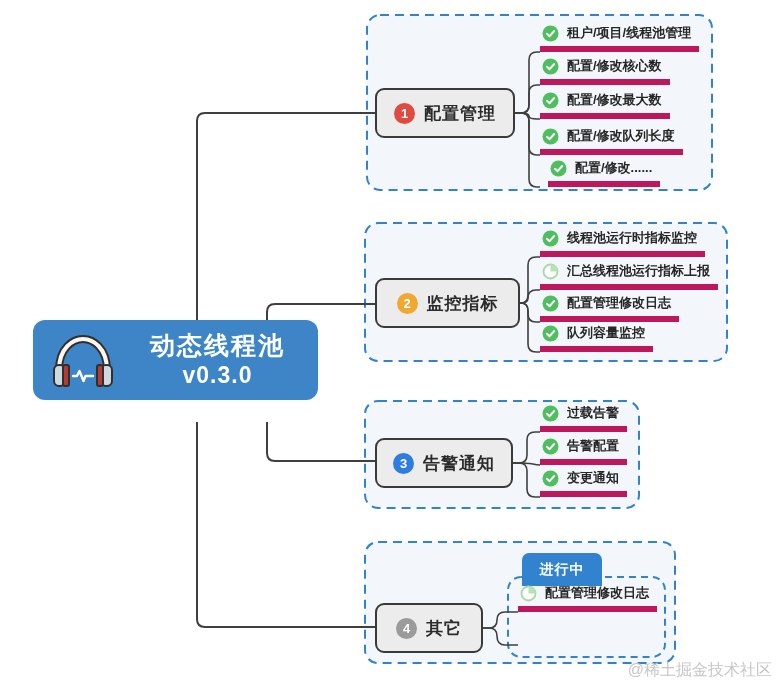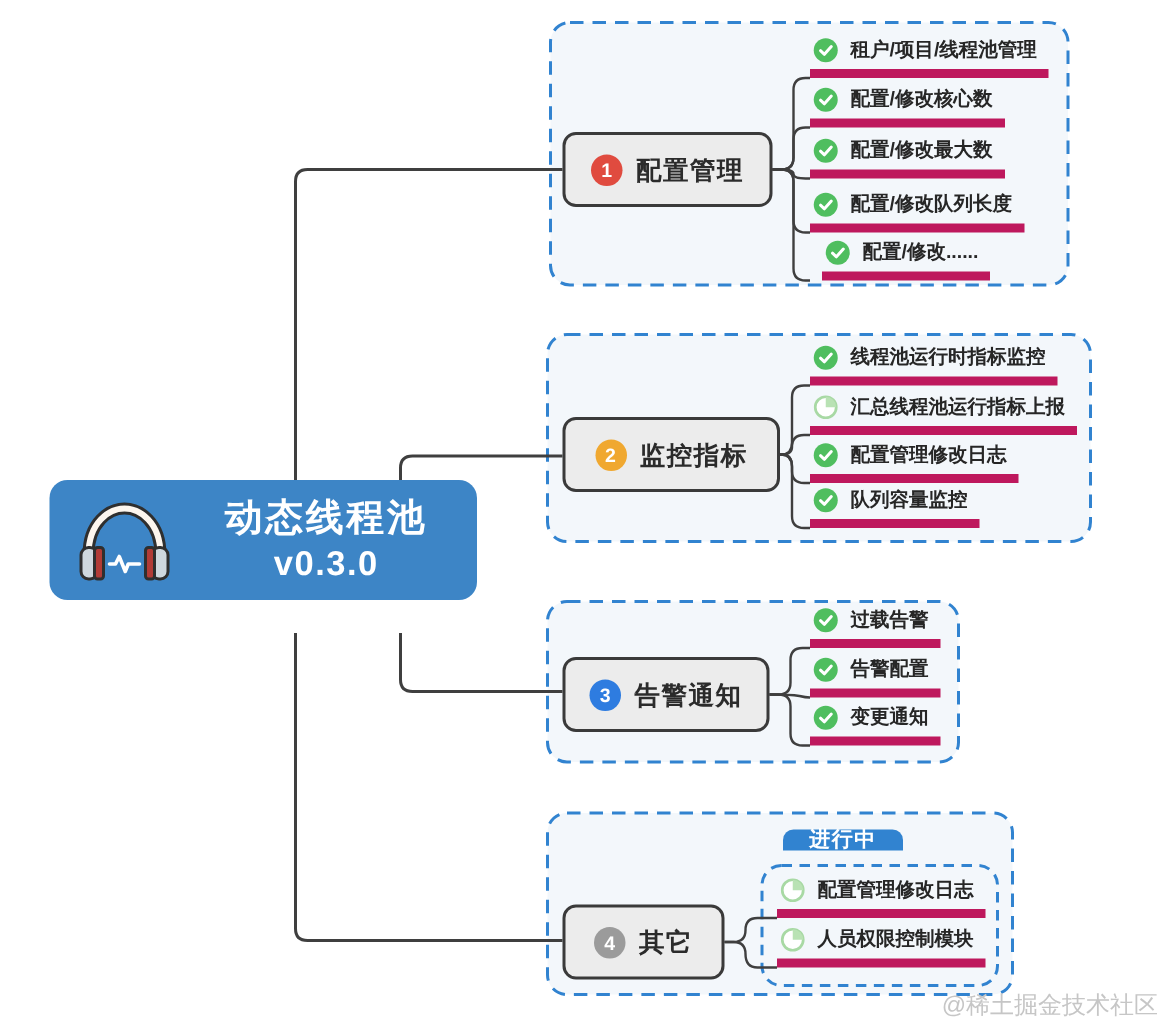--- a/index.html
+++ b/index.html
@@ -22,21 +22,21 @@
          font-weight:bold;display:flex;align-items:center;justify-content:center;flex:0 0 auto;}
   .nlabel{font-size:17px;font-weight:bold;color:#2b2b2b;letter-spacing:1px;}
 
   
   .leaf{position:absolute;height:27px;box-sizing:border-box;display:inline-flex;
         align-items:center;gap:8px;padding:0 8px 5px 2px;border-bottom:6px solid #be185d;}
   .leaf .llabel{font-size:13px;font-weight:600;color:#262626;white-space:nowrap;}
   .icon{flex:0 0 auto;display:block;}
 
   
-  .tab{position:absolute;left:522px;top:553px;width:80px;height:14px;background:#3183d0;
+  .tab{position:absolute;left:522px;top:553px;width:80px;height:33px;background:#3183d0;
        border-radius:7px 7px 0 0;color:#fff;font-size:14px;font-weight:600;
        display:flex;align-items:center;justify-content:center;letter-spacing:1px;}
 
   .watermark{position:absolute;right:8px;bottom:6px;color:#c6c6c6;font-size:16px;}
 </style>
 </head>
 <body>
 
 <div class="canvas">
 
@@ -203,22 +203,15 @@
   </div>
 
   <div class="tab">进行中</div>
   <div class="leaf" style="left:518px;top:585px;">
     <svg class="icon" width="17" height="17" viewBox="0 0 17 17">
         <circle cx="8.5" cy="8.5" r="7" fill="#ffffff" stroke="#a8d9a4" stroke-width="1.8"></circle>
         <path d="M8.5 8.5 L8.5 1.5 A7 7 0 0 1 15.5 8.5 Z" fill="#b9e2b4"></path>
       </svg>
     <span class="llabel">配置管理修改日志</span>
   </div>
-  <div class="leaf" style="left:518px;top:618px;">
-    <svg class="icon" width="17" height="17" viewBox="0 0 17 17">
-        <circle cx="8.5" cy="8.5" r="7" fill="#ffffff" stroke="#a8d9a4" stroke-width="1.8"></circle>
-        <path d="M8.5 8.5 L8.5 1.5 A7 7 0 0 1 15.5 8.5 Z" fill="#b9e2b4"></path>
-      </svg>
-    <span class="llabel">人员权限控制模块</span>
-  </div>
 
   <div class="watermark">@稀土掘金技术社区</div>
 </div>
 
 </body></html>

